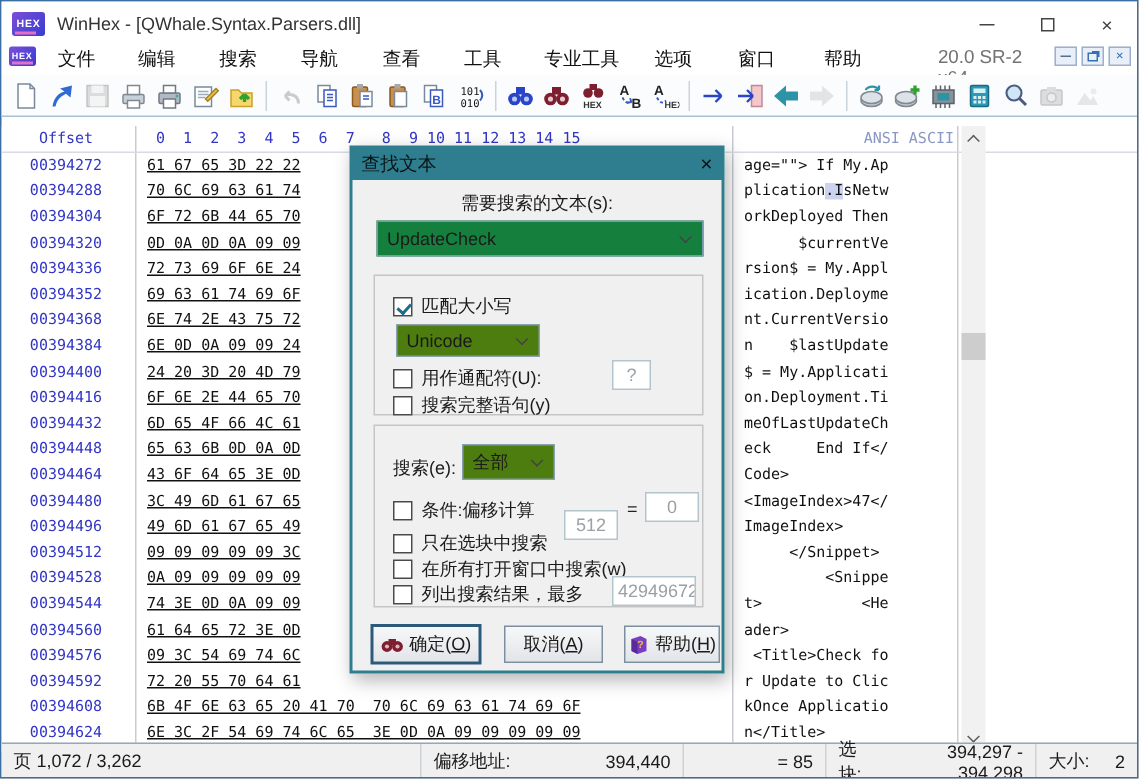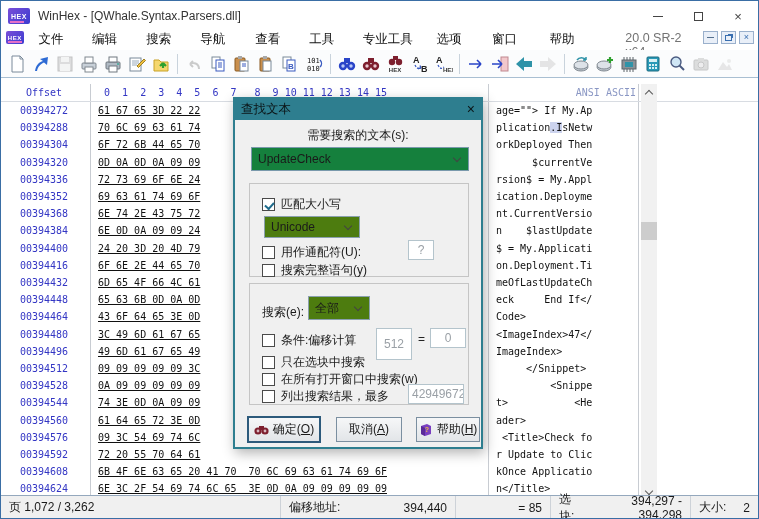--- a/index.html
+++ b/index.html
@@ -536,21 +536,21 @@
     <div class="groupbox group2">
       <span class="scope-label">搜索(e):</span>
       <div class="combo gray" style="left:58px;top:12px;width:62px;height:24px">
         <span>全部</span>
         <span class="chev"></span>
       </div>
       <div class="chk-row" style="top:48px">
         <span class="chk"></span>
         <span>条件:偏移计算</span>
       </div>
-      <div class="mini-field" style="left:126px;top:44px;width:36px;height:32px">
+      <div class="mini-field" style="left:126px;top:56px;width:36px;height:20px">
           <span>512</span>
         </div>
       <span class="eq" style="left:168px;top:48px">=</span>
       <div class="mini-field" style="left:180px;top:44px;width:36px;height:20px">
           <span>0</span>
         </div>
       <div class="chk-row" style="top:70px">
         <span class="chk"></span>
         <span>只在选块中搜索</span>
       </div>

